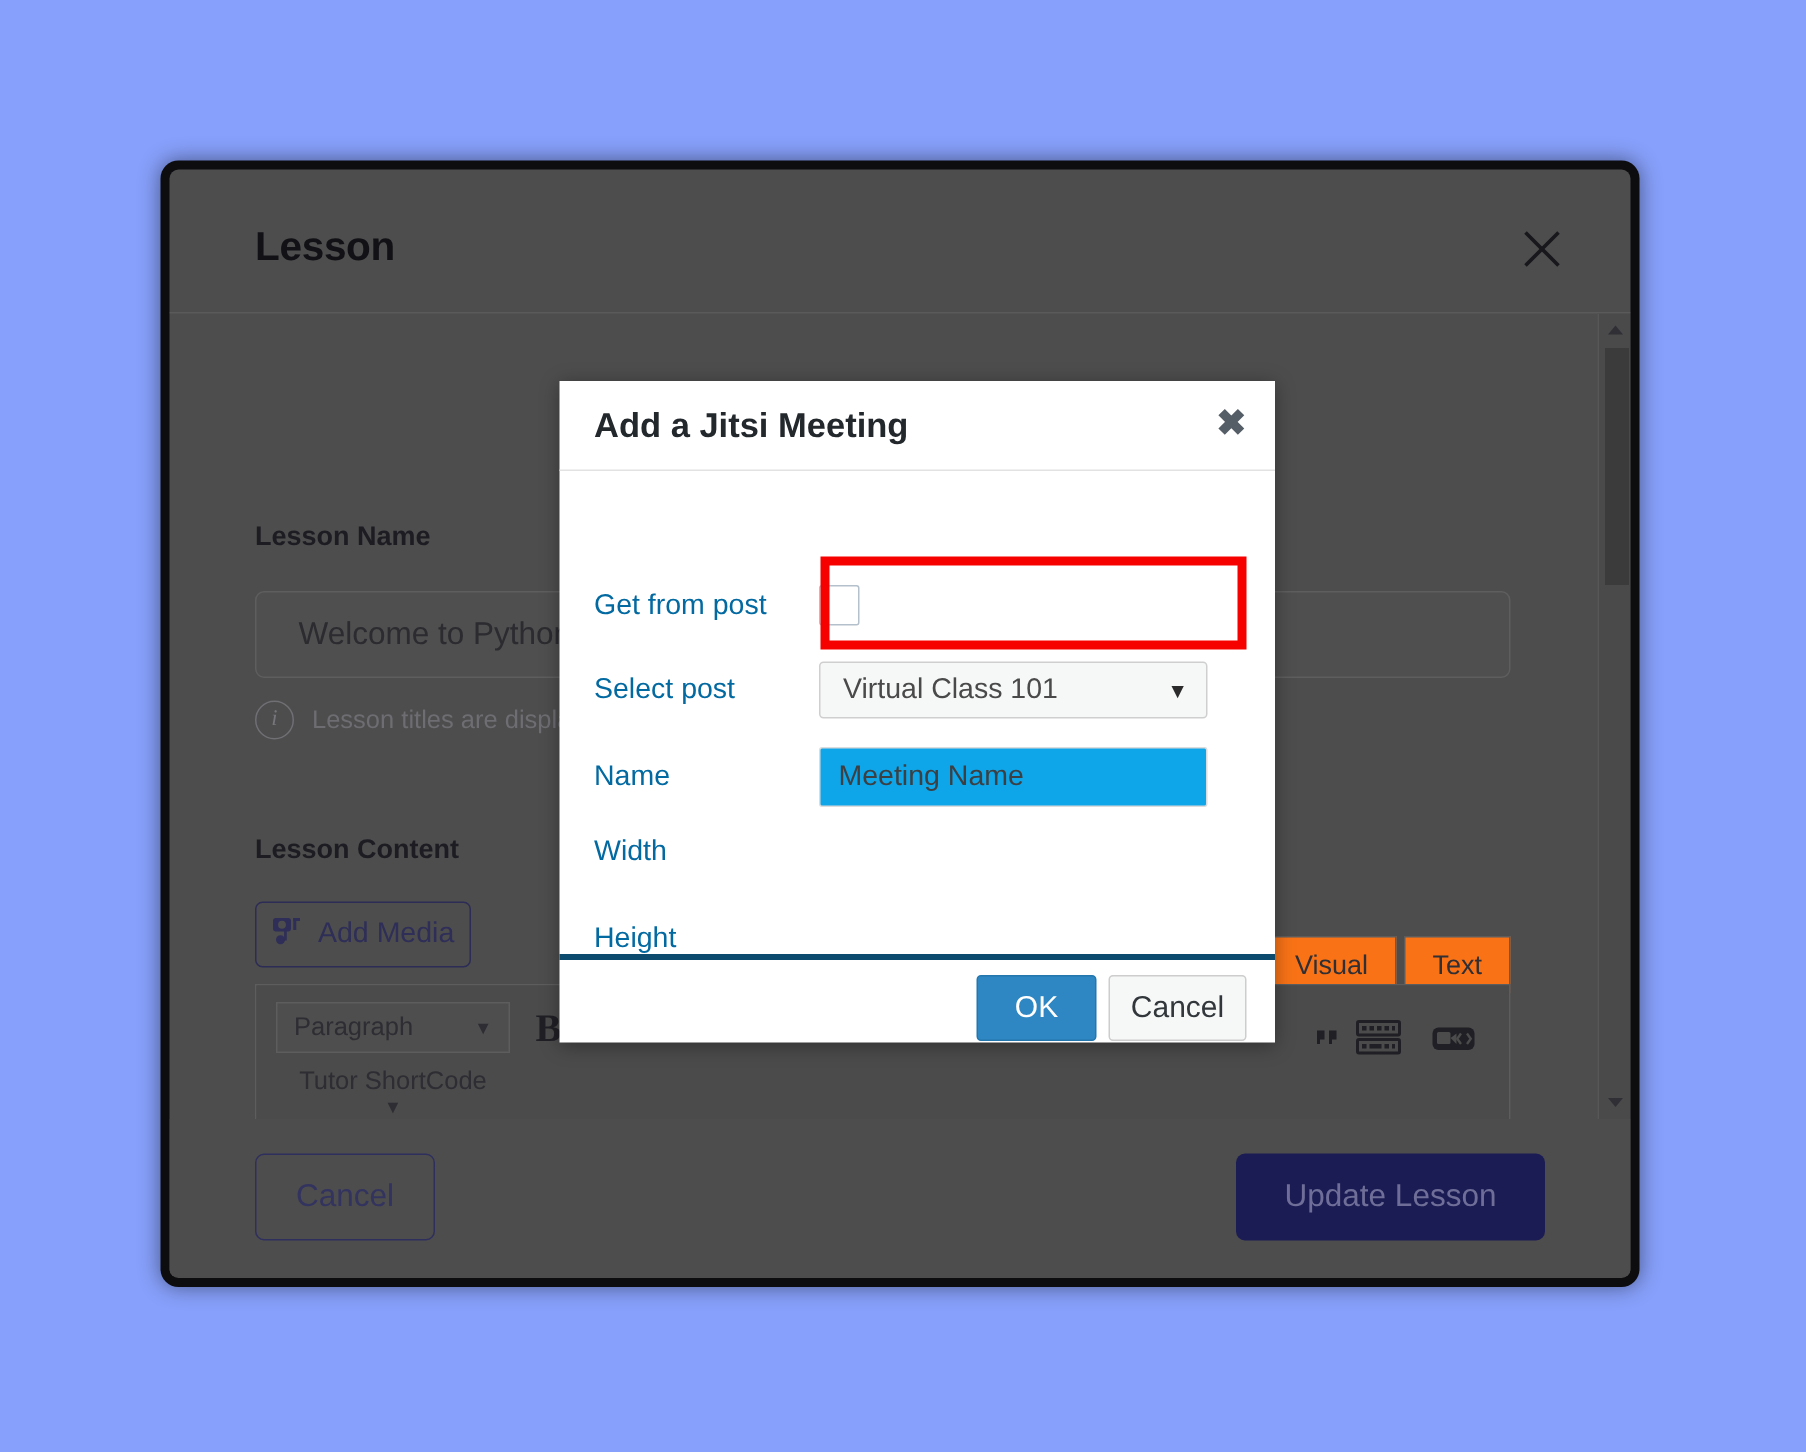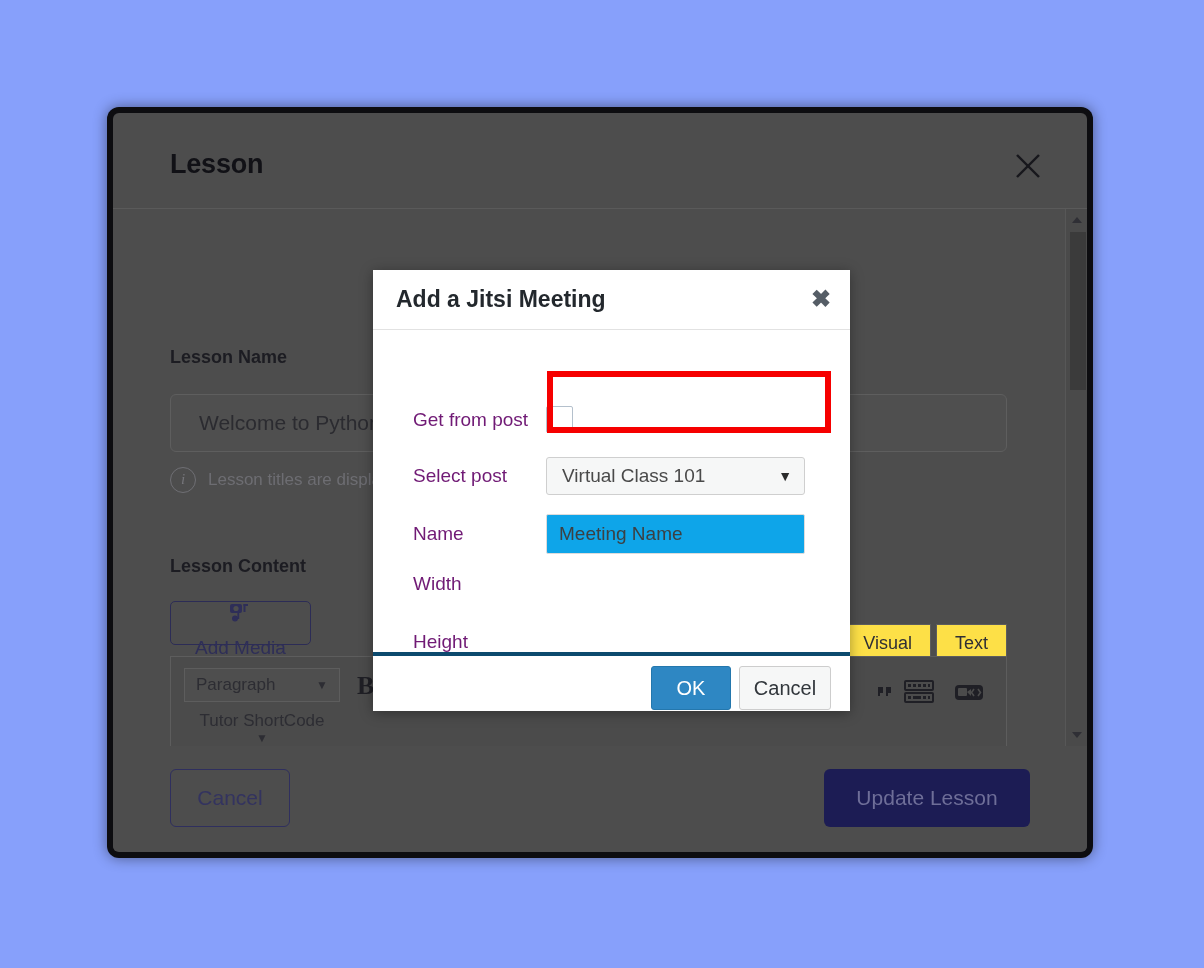--- a/index.html
+++ b/index.html
@@ -117,23 +117,22 @@
     left: 57px;
     top: 392px;
     height: 44px;
     box-sizing: border-box;
     border: 1px solid #2c2c56;
     border-radius: 5px;
     background: transparent;
     display: flex;
     align-items: center;
     gap: 9px;
-    padding: 0 24px;
-    cursor: pointer;
-    flex-direction: column;
+    padding: 0 10px;
+    cursor: pointer;
   }
   .add-media-label {
     font-size: 19px;
     color: #2e2e58;
   }
 
   
   .editor-wrap {
     position: absolute;
     left: 57px;
@@ -190,21 +189,21 @@
   .ed-tabs {
     position: absolute;
     top: 415px;
     right: 80px;
     display: flex;
     gap: 5px;
   }
   .ed-tab {
     border: 1px solid #5d5d5d;
     border-bottom: none;
-    background: #fde047;
+    background: #f97316;
     padding: 8px 18px;
     font-size: 18px;
     color: #2f2f35;
     cursor: pointer;
   }
 
   
   .v-scrollbar {
     position: absolute;
     right: 0;
@@ -267,21 +266,21 @@
     background: #1c1c54;
     color: #6e6e98;
     font-size: 21px;
     cursor: pointer;
   }
 
   
   .jitsi-dialog {
     position: absolute;
     left: 373px;
-    top: 270px;
+    top: 254px;
     width: 477px;
     height: 441px;
     background: #ffffff;
     box-shadow: 0 2px 12px rgba(0,0,0,0.35);
     z-index: 10;
     text-decoration: underline;
   }
   .jitsi-header {
     position: relative;
     height: 59px;
@@ -311,24 +310,24 @@
   }
   .j-row {
     position: absolute;
     left: 0;
     right: 0;
     display: flex;
     align-items: center;
   }
   .j-label {
     width: 173px;
-    padding-left: 40px;
+    padding-left: 23px;
     box-sizing: border-box;
     font-size: 19px;
-    color: #701a75;
+    color: #0369a1;
   }
   .j-checkbox {
     width: 27px;
     height: 27px;
     box-sizing: border-box;
     border: 1px solid #b4c0cc;
     background: #fff;
     border-radius: 2px;
     cursor: pointer;
   }

